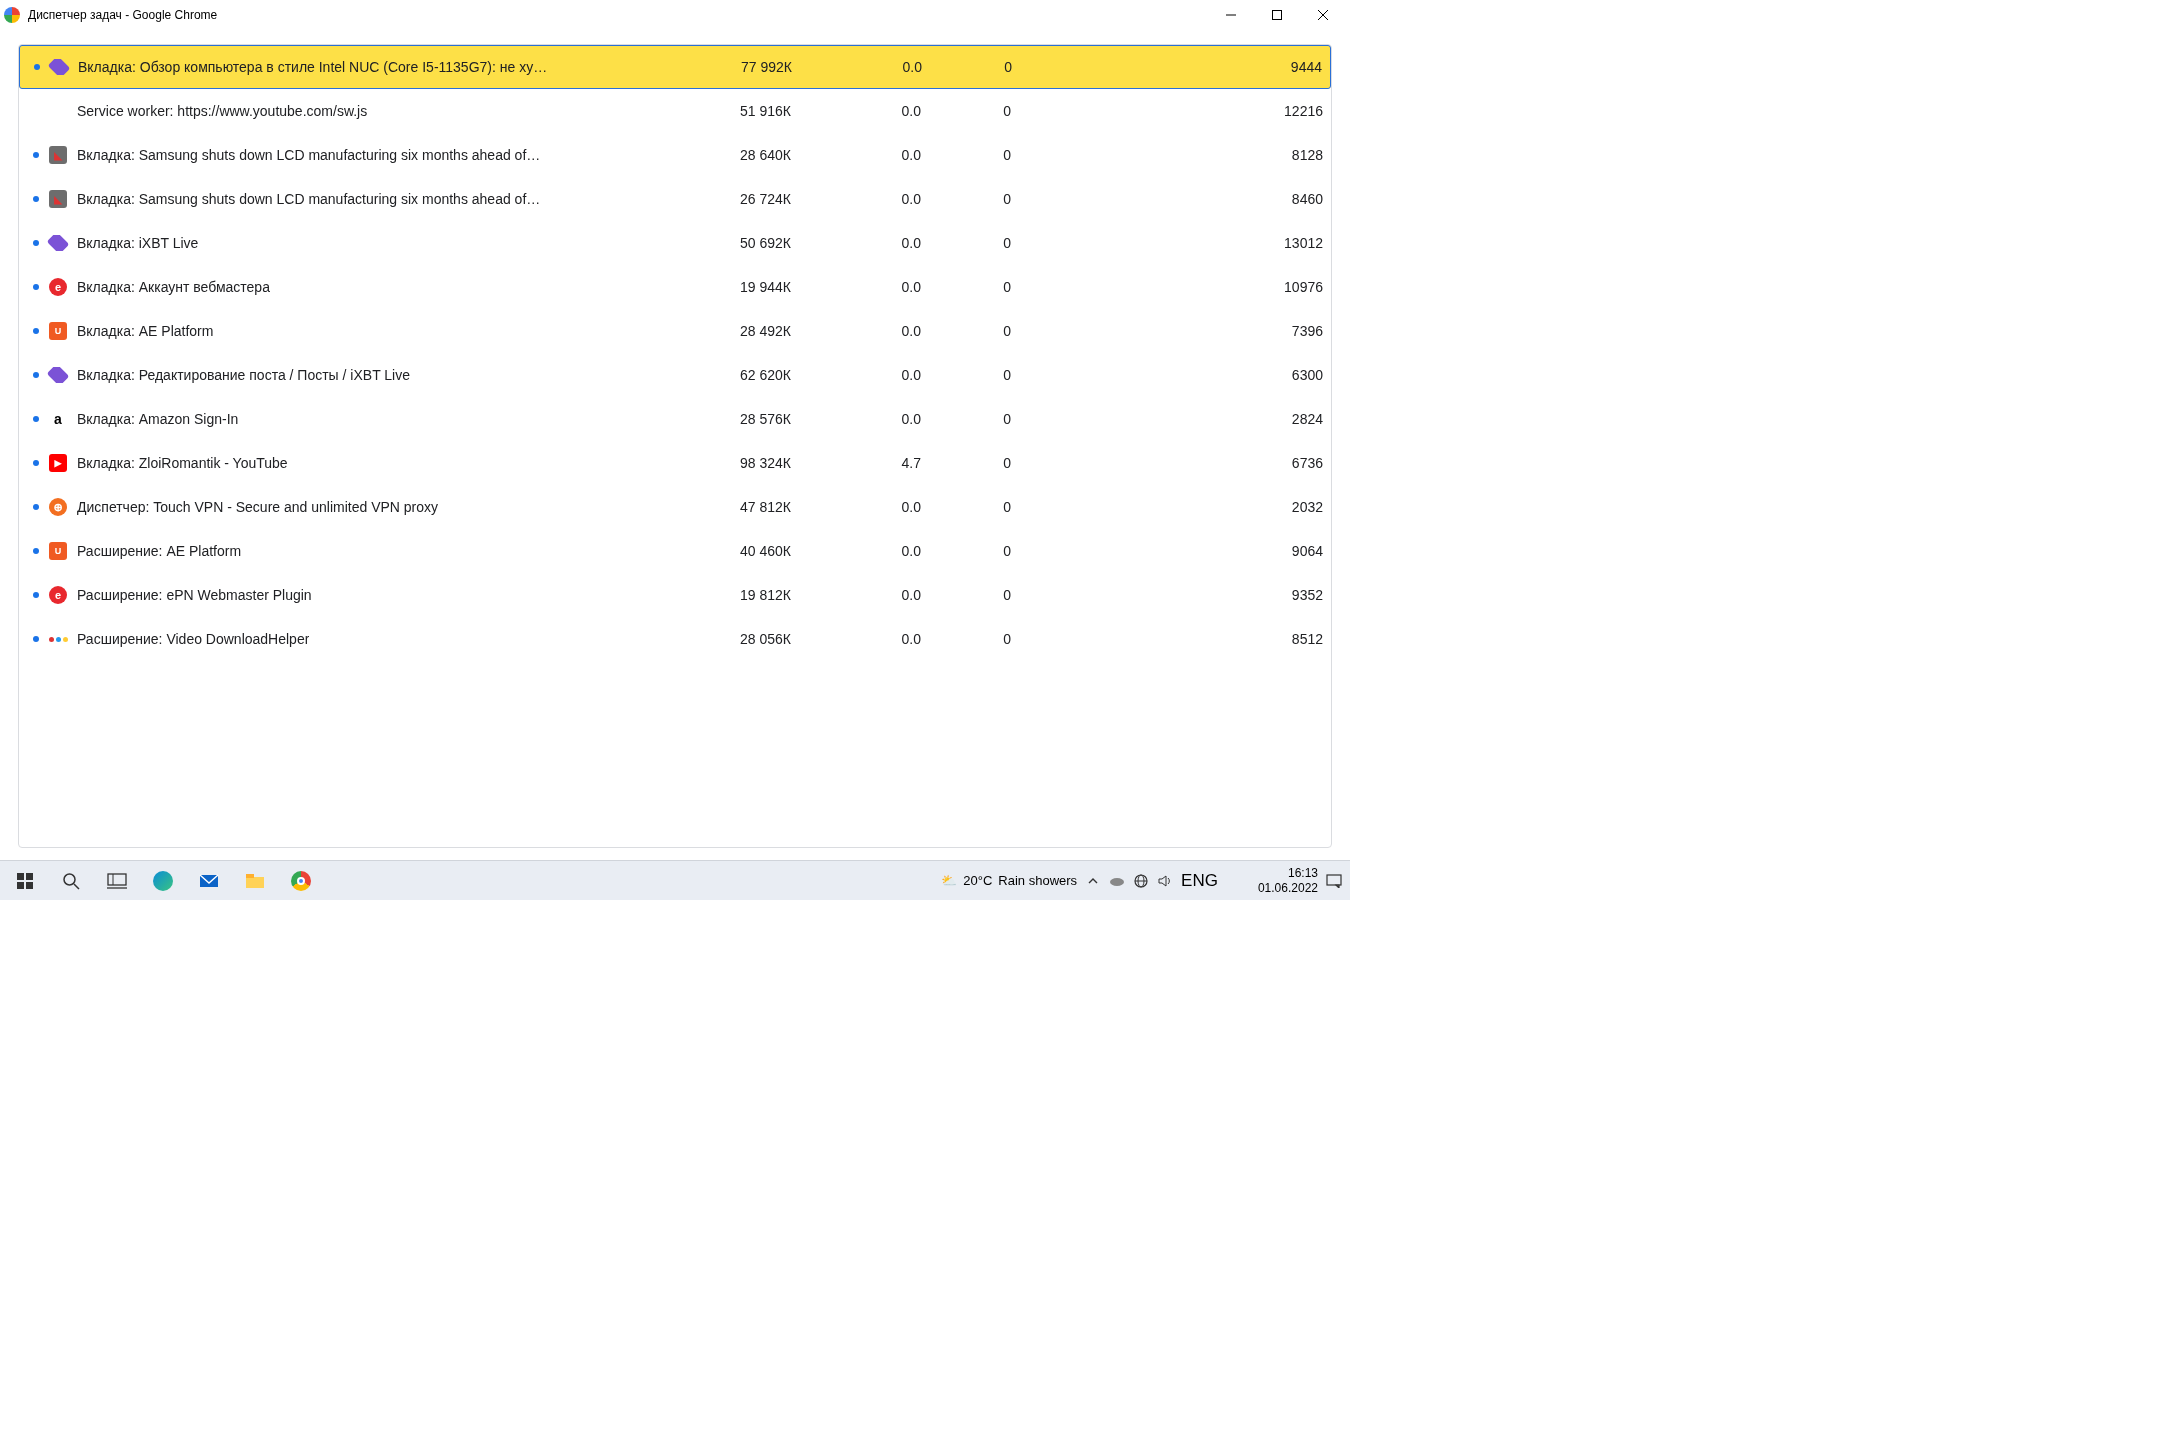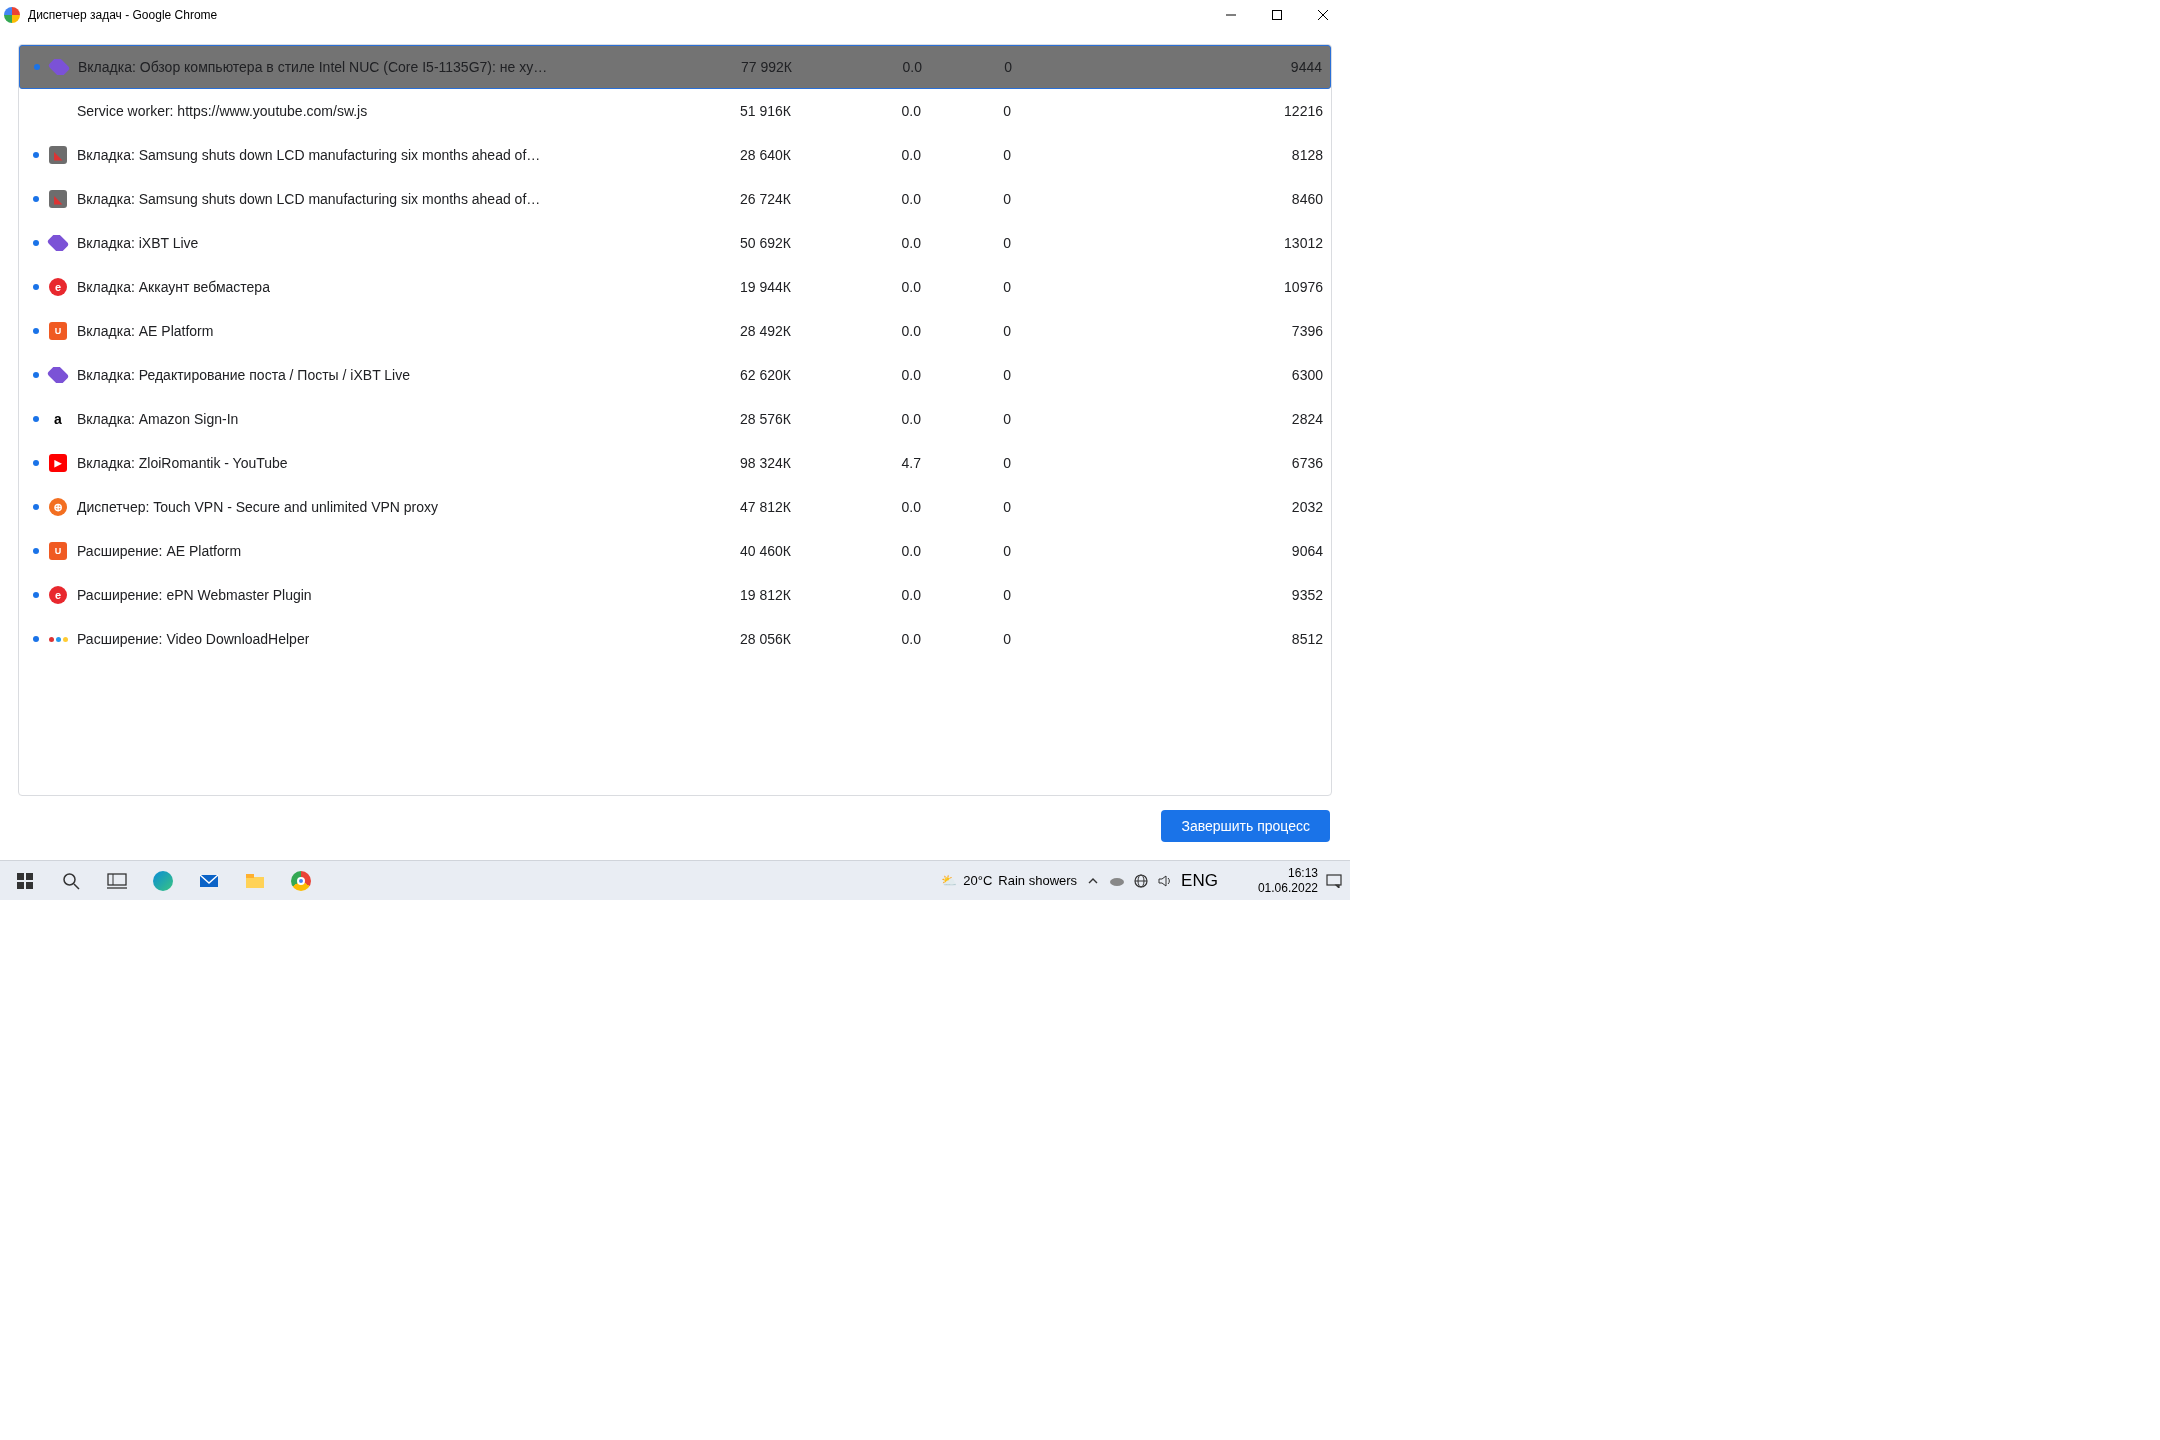--- a/index.html
+++ b/index.html
@@ -79,21 +79,21 @@
   .tbody::-webkit-scrollbar-track { background: #f1f1f1; }
 
   .row {
     display: flex;
     align-items: center;
     height: 44px;
     font-size: 14px;
     padding-right: 0px;
   }
   .row.selected {
-    background: #737373;
+    background: #fde047;
     border: 1px solid #2a6fd6;
     border-radius: 3px;
     justify-content: center;
   }
   .cell { padding: 0 8px; text-align: right; white-space: nowrap; overflow: hidden; text-overflow: ellipsis; }
   .cell.task { text-align: left; flex: 0 0 560px; display:flex; align-items:center; gap:10px; }
   .cell.mem  { flex: 0 0 220px; }
   .cell.cpu  { flex: 0 0 130px; }
   .cell.net  { flex: 0 0 90px; }
   .cell.pid  { flex: 1; }
@@ -337,23 +337,20 @@
             </div>
             <span class="task-text">Расширение: Video DownloadHelper</span>
           </div>
           <div class="cell mem">28 056К</div>
           <div class="cell cpu">0.0</div>
           <div class="cell net">0</div>
           <div class="cell pid">8512</div>
         </div>
       </div>
   </div>
-  <div class="footer">
-    <button class="end-btn">Завершить процесс</button>
-  </div>
 </div>
 
 <div class="taskbar">
   <div class="tb-left">
     <div class="tb-btn">
       <svg width="16" height="16" viewBox="0 0 16 16">
         <rect x="0" y="0" width="7" height="7" fill="#333"></rect>
           <rect x="9" y="0" width="7" height="7" fill="#333"></rect>
         <rect x="0" y="9" width="7" height="7" fill="#333"></rect>
           <rect x="9" y="9" width="7" height="7" fill="#333"></rect>

